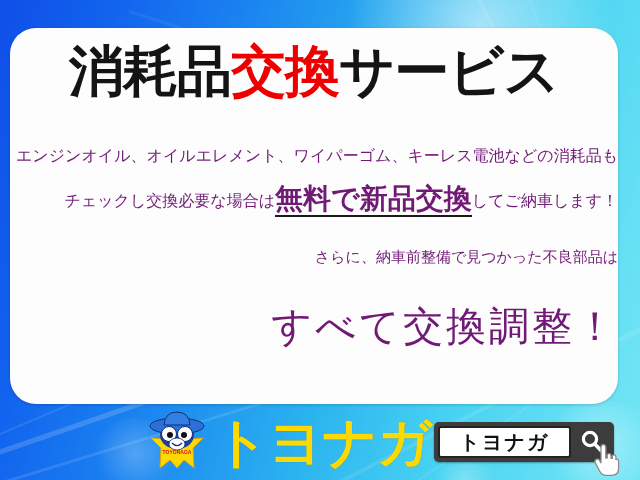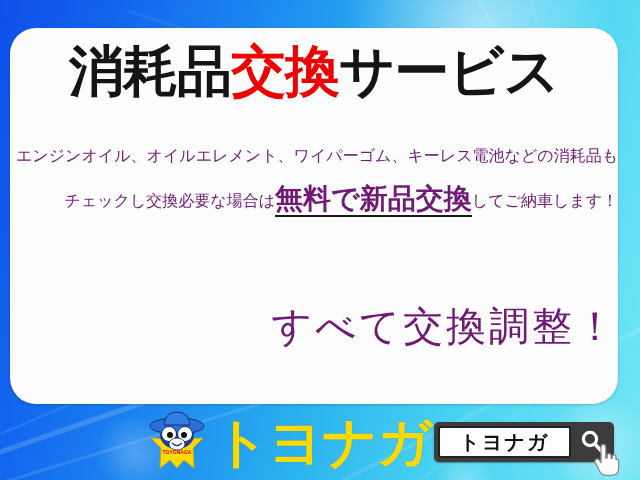--- a/index.html
+++ b/index.html
@@ -104,20 +104,21 @@
   <div class="glow g4"></div>
 
   <div id="panel">
 
     <div id="title"><span>消耗品</span><span class="red">交換</span><span>サービス</span></div>
 
     <div class="body-line" id="line1">エンジンオイル、オイルエレメント、ワイパーゴム、キーレス電池などの消耗品も</div>
 
     <div class="body-line" id="line2"><span>チェックし交換必要な場合は</span><span class="big">無料で新品交換</span><span>してご納車します！</span></div>
 
+    <div class="body-line" id="line3">さらに、納車前整備で見つかった不良部品は</div>
     <div class="body-line" id="line4">すべて交換調整！</div>
 
   </div>
 
   <svg id="mascot" viewBox="0 0 62 68">
 
     <path d="M31 26 L44 31 L57 30 L47 40 L48 60 L38 52 L31 60 L24 52 L14 60 L15 40 L5 30 L18 31 Z" fill="#fcd900" stroke="#e0a800" stroke-width="1"></path>
 
     <ellipse cx="31" cy="27" rx="17" ry="14" fill="#1b3f9e"></ellipse>
 

